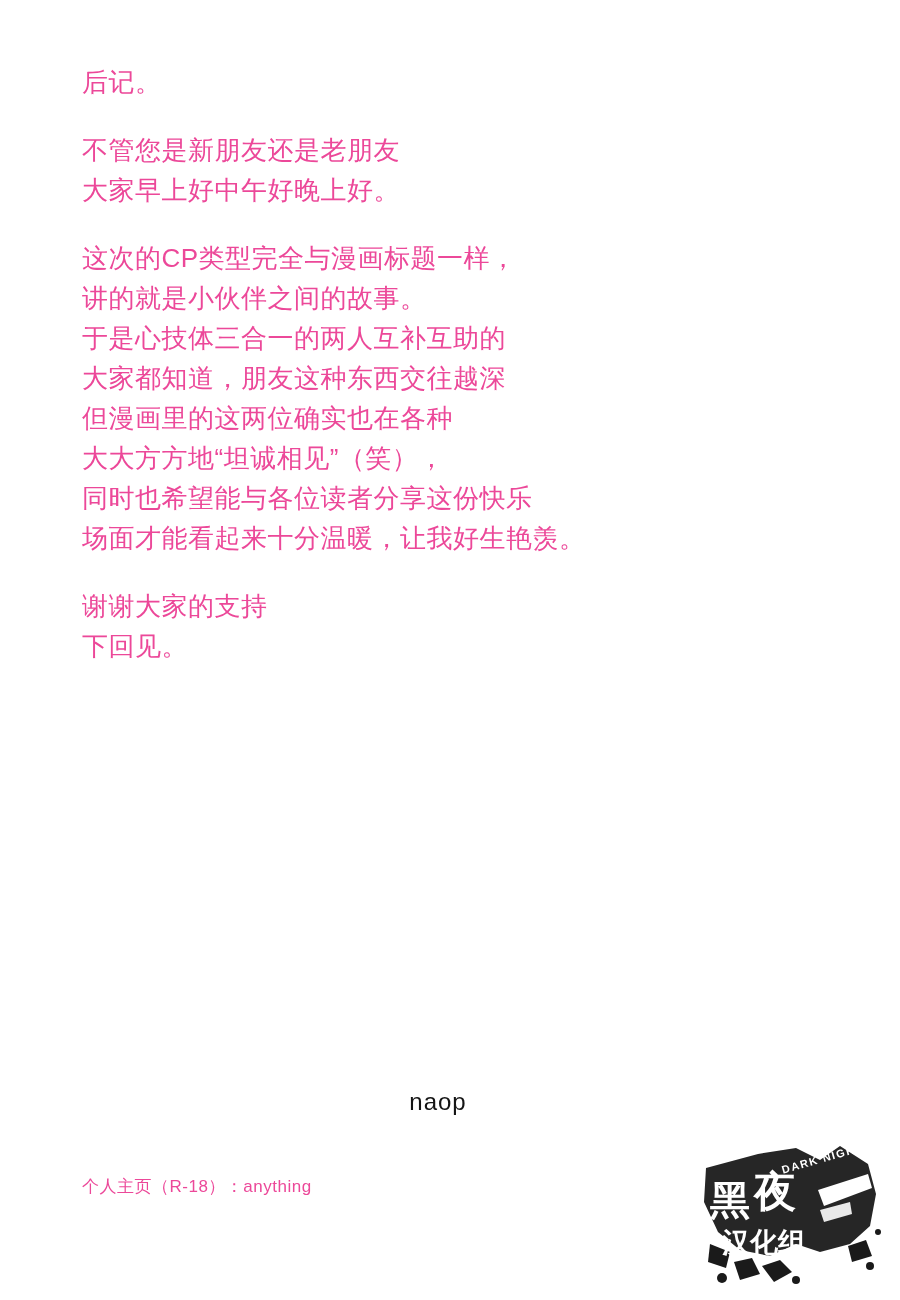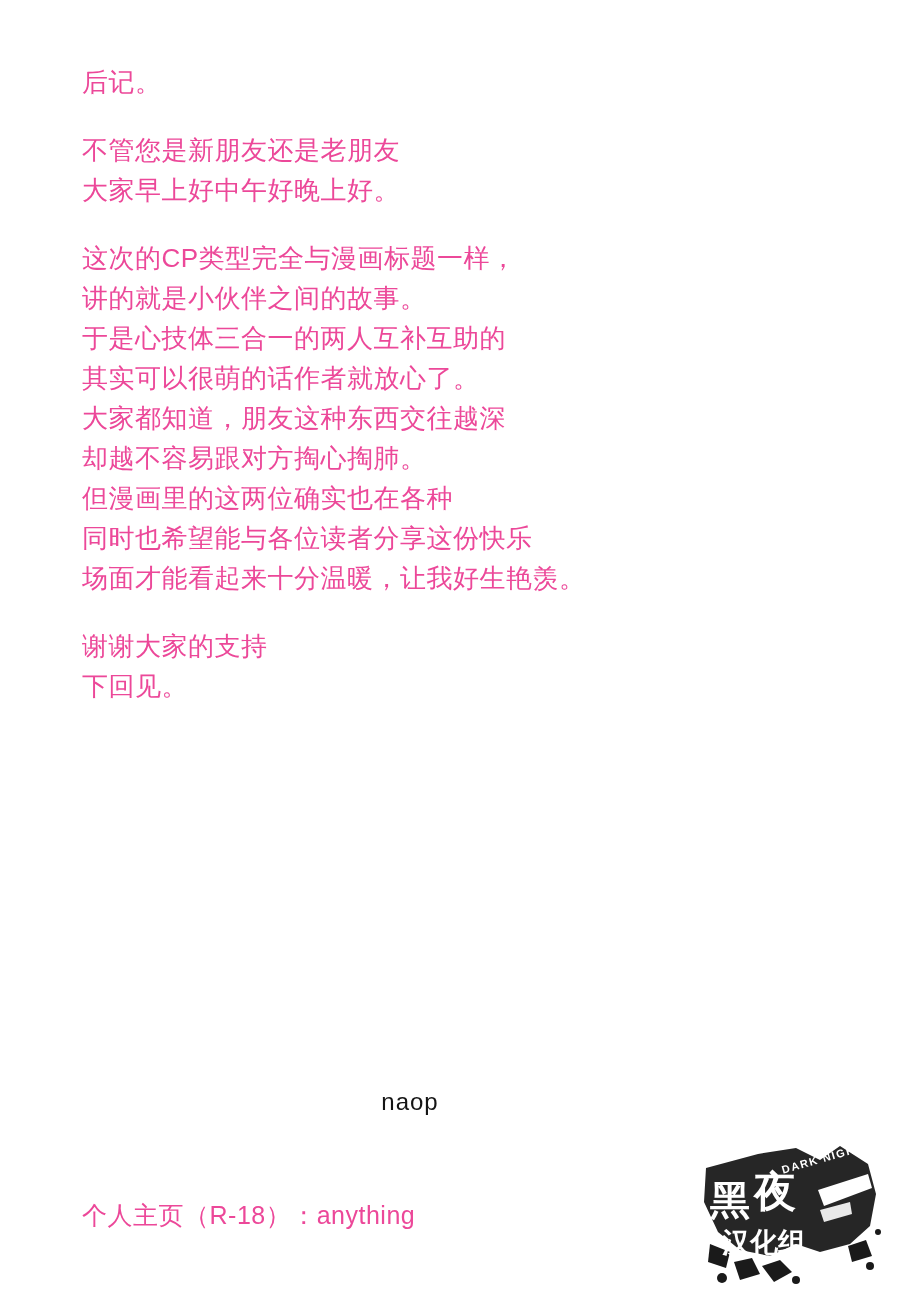--- a/index.html
+++ b/index.html
@@ -41,31 +41,31 @@
   }
   .signature {
     position: absolute;
     left: 0;
     top: 1088px;
     width: 820px;
     text-align: center;
     font-size: 24px;
     letter-spacing: 1px;
     color: #141414;
+    padding-left: 28px;
   }
   .footer {
     position: absolute;
     left: 82px;
     top: 1168px;
     width: 700px;
   }
   .footer .line {
-    font-size: 25px;
+    font-size: 17px;
     line-height: 38px;
-    margin-top: 28px;
   }
   .stamp {
     position: absolute;
     left: 700px;
     top: 1140px;
     width: 185px;
     height: 150px;
   }
   .stamp svg {
     display: block;
@@ -84,24 +84,23 @@
 
     <div class="para">
       <div class="line">不管您是新朋友还是老朋友</div>
       <div class="line">大家早上好中午好晚上好。</div>
     </div>
 
     <div class="para">
       <div class="line">这次的CP类型完全与漫画标题一样，</div>
       <div class="line">讲的就是小伙伴之间的故事。</div>
       <div class="line">于是心技体三合一的两人互补互助的</div>
-      <div class="line">其实可以很萌的话作者就放心了。</div>
       <div class="line">大家都知道，朋友这种东西交往越深</div>
-      <div class="line">却越不容易跟对方掏心掏肺。</div>
       <div class="line">但漫画里的这两位确实也在各种</div>
+      <div class="line">大大方方地“坦诚相见”（笑），</div>
       <div class="line">同时也希望能与各位读者分享这份快乐</div>
       <div class="line">场面才能看起来十分温暖，让我好生艳羡。</div>
     </div>
 
     <div class="para">
     </div>
 
     <div class="para">
       <div class="line">谢谢大家的支持</div>
       <div class="line">下回见。</div>

